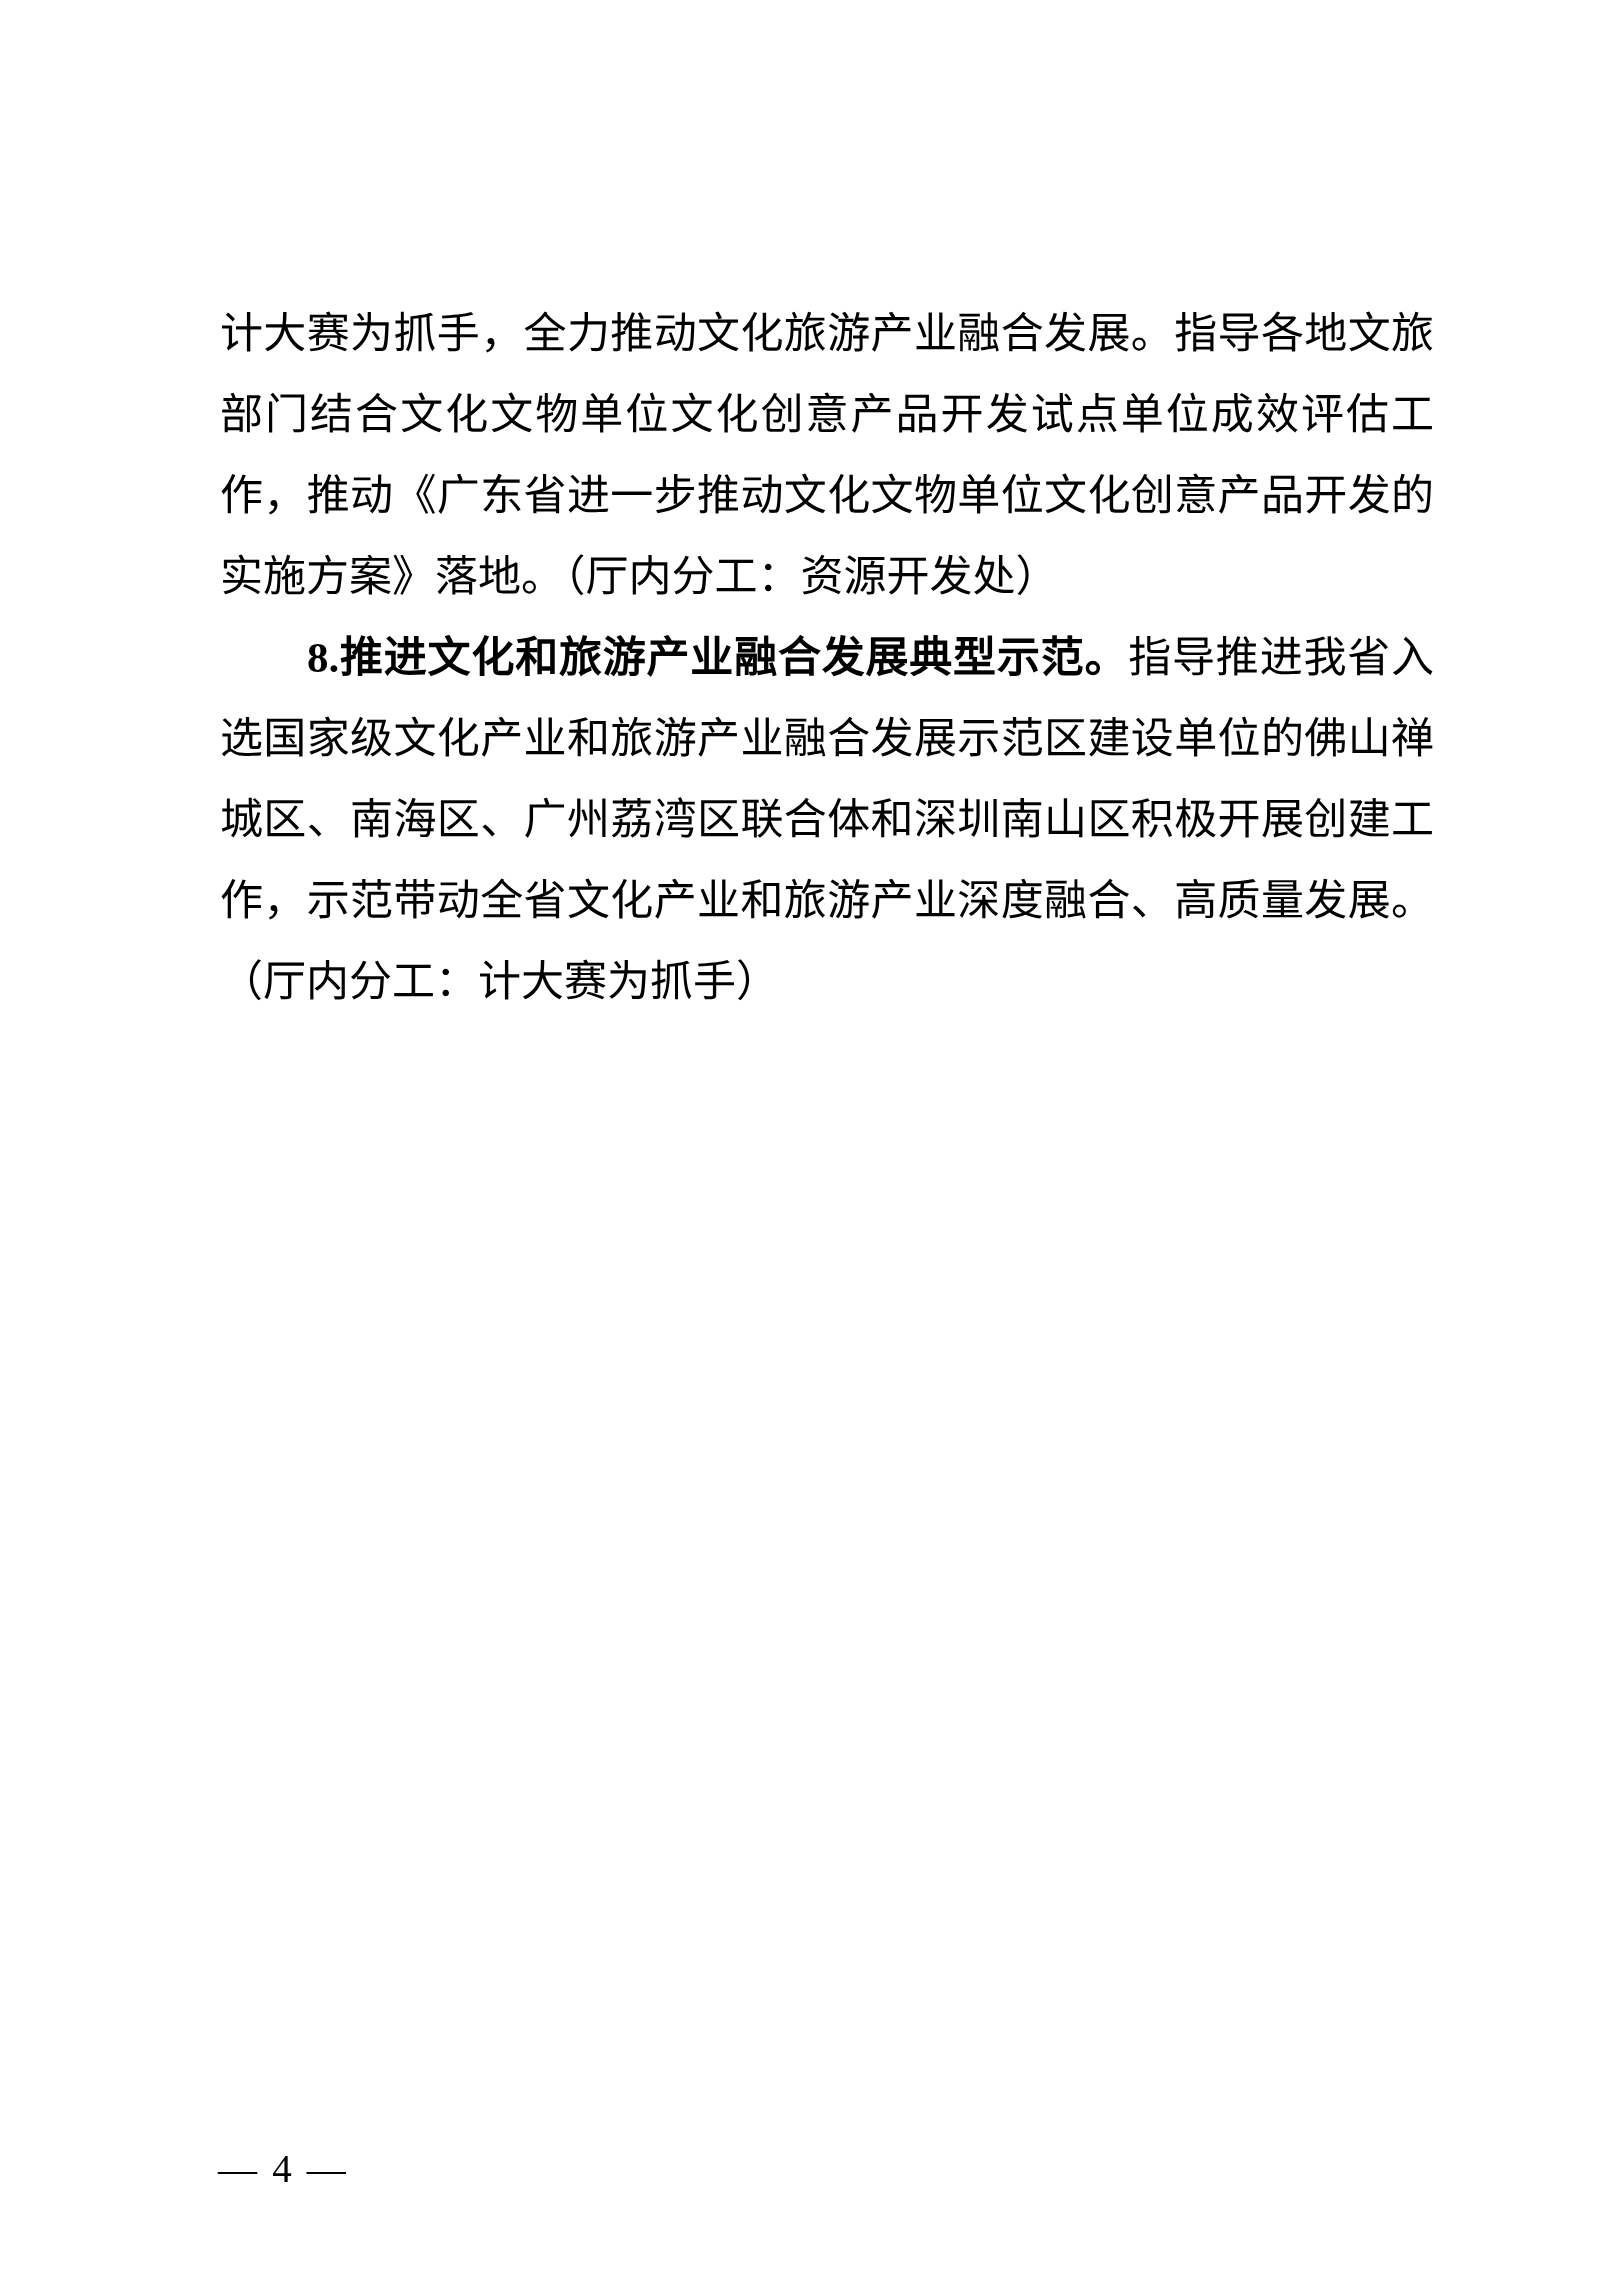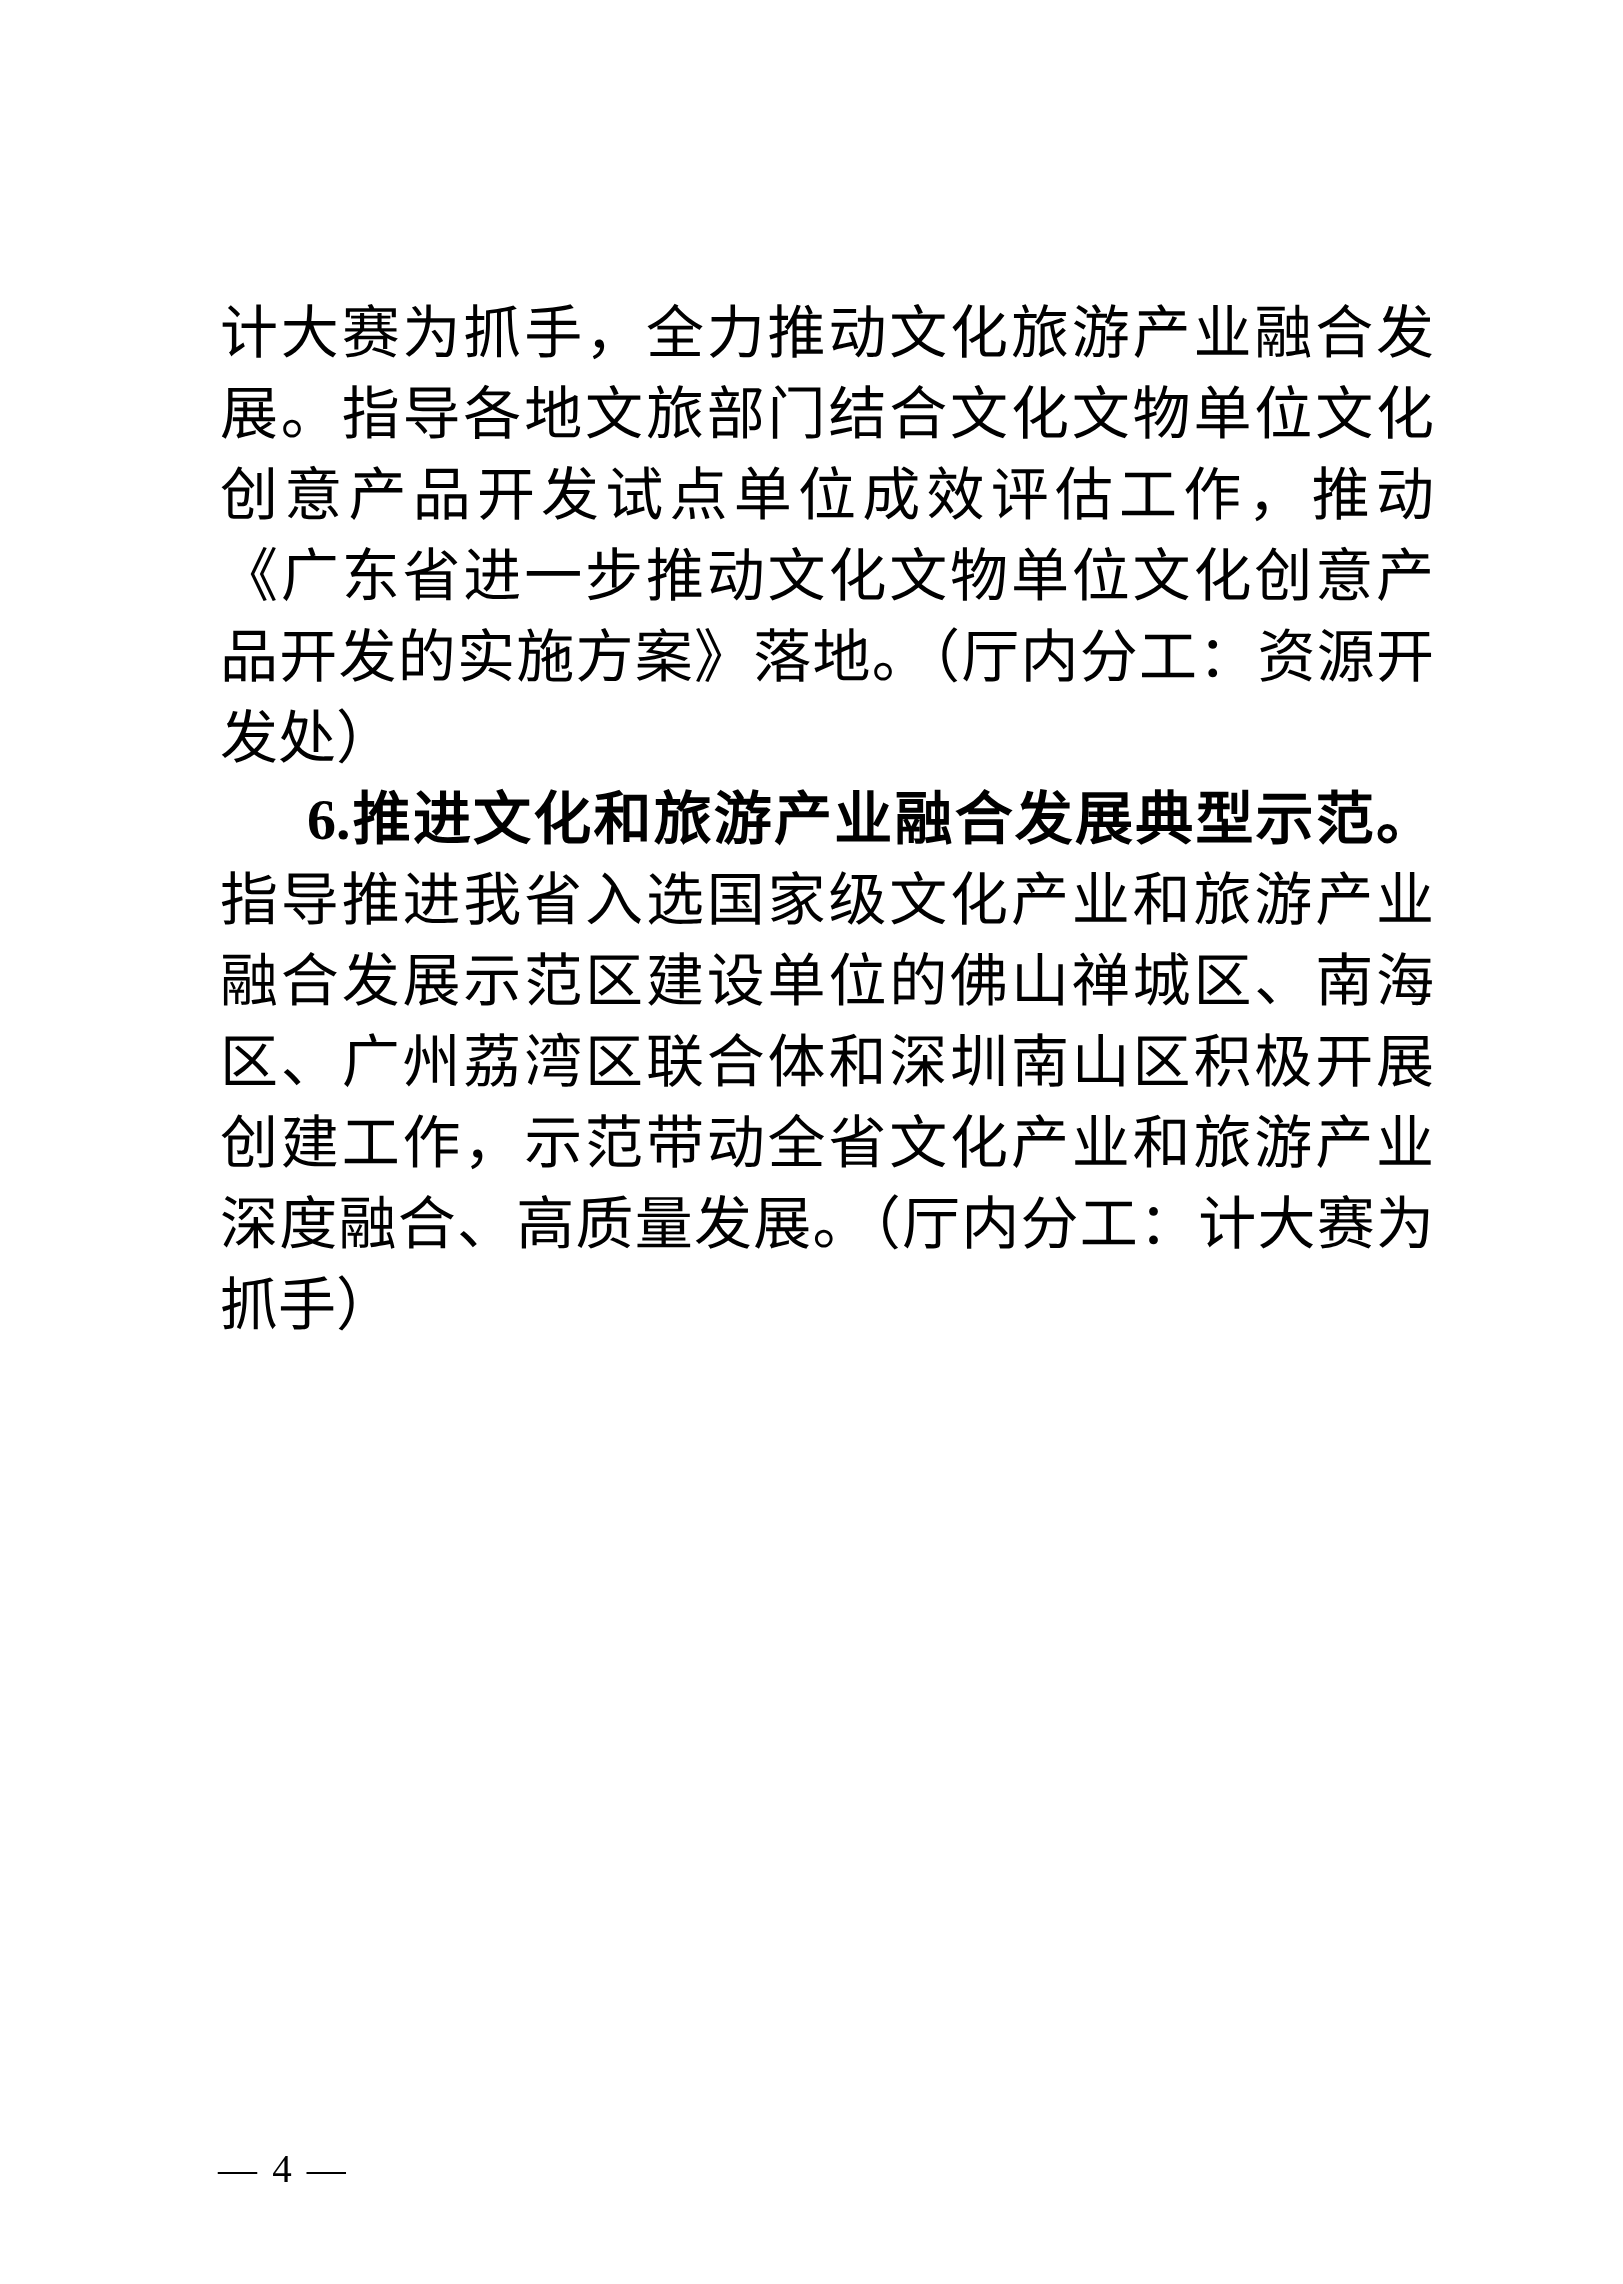--- a/index.html
+++ b/index.html
@@ -20,21 +20,21 @@
     width: 1624px;
     height: 2313px;
     background: #ffffff;
     overflow: hidden;
   }
   .content {
     position: absolute;
     left: 220px;
     right: 190px;
     top: 293px;
-    font-size: 58px;
+    font-size: 43px;
     line-height: 81px;
     text-align: justify;
     text-justify: inter-ideograph;
     letter-spacing: 0px;
     word-break: break-all;
   }
   .content p {
     margin: 0;
     padding: 0;
   }
@@ -56,21 +56,21 @@
 </style>
 </head>
 <body>
 
 <div class="page">
 
   <div class="content">
 
     <p><span>计大赛为抓手，全力推动文化旅游产业融合发展。指导各地文旅部门结合文化文物单位文化创意产品开发试点单位成效评估工作，推动《广东省进一步推动文化文物单位文化创意产品开发的实施方案》落地。（厅内分工：资源开发处）</span></p>
 
-    <p class="indent"><span class="lead">6.推进文化和旅游产业融合发展典型示范。</span><span>指导推进我省入选国家级文化产业和旅游产业融合发展示范区建设单位的佛山禅城区、南海区、广州荔湾区联合体和深圳南山区积极开展创建工作，示范带动全省文化产业和旅游产业深度融合、高质量发展。（厅内分工：计大赛为抓手）</span></p>
+    <p class="indent"><span class="lead">8.推进文化和旅游产业融合发展典型示范。</span><span>指导推进我省入选国家级文化产业和旅游产业融合发展示范区建设单位的佛山禅城区、南海区、广州荔湾区联合体和深圳南山区积极开展创建工作，示范带动全省文化产业和旅游产业深度融合、高质量发展。（厅内分工：计大赛为抓手）</span></p>
 
 
 
   </div>
 
   <div class="page-number">— 4 —</div>
 
 </div>
 
 

